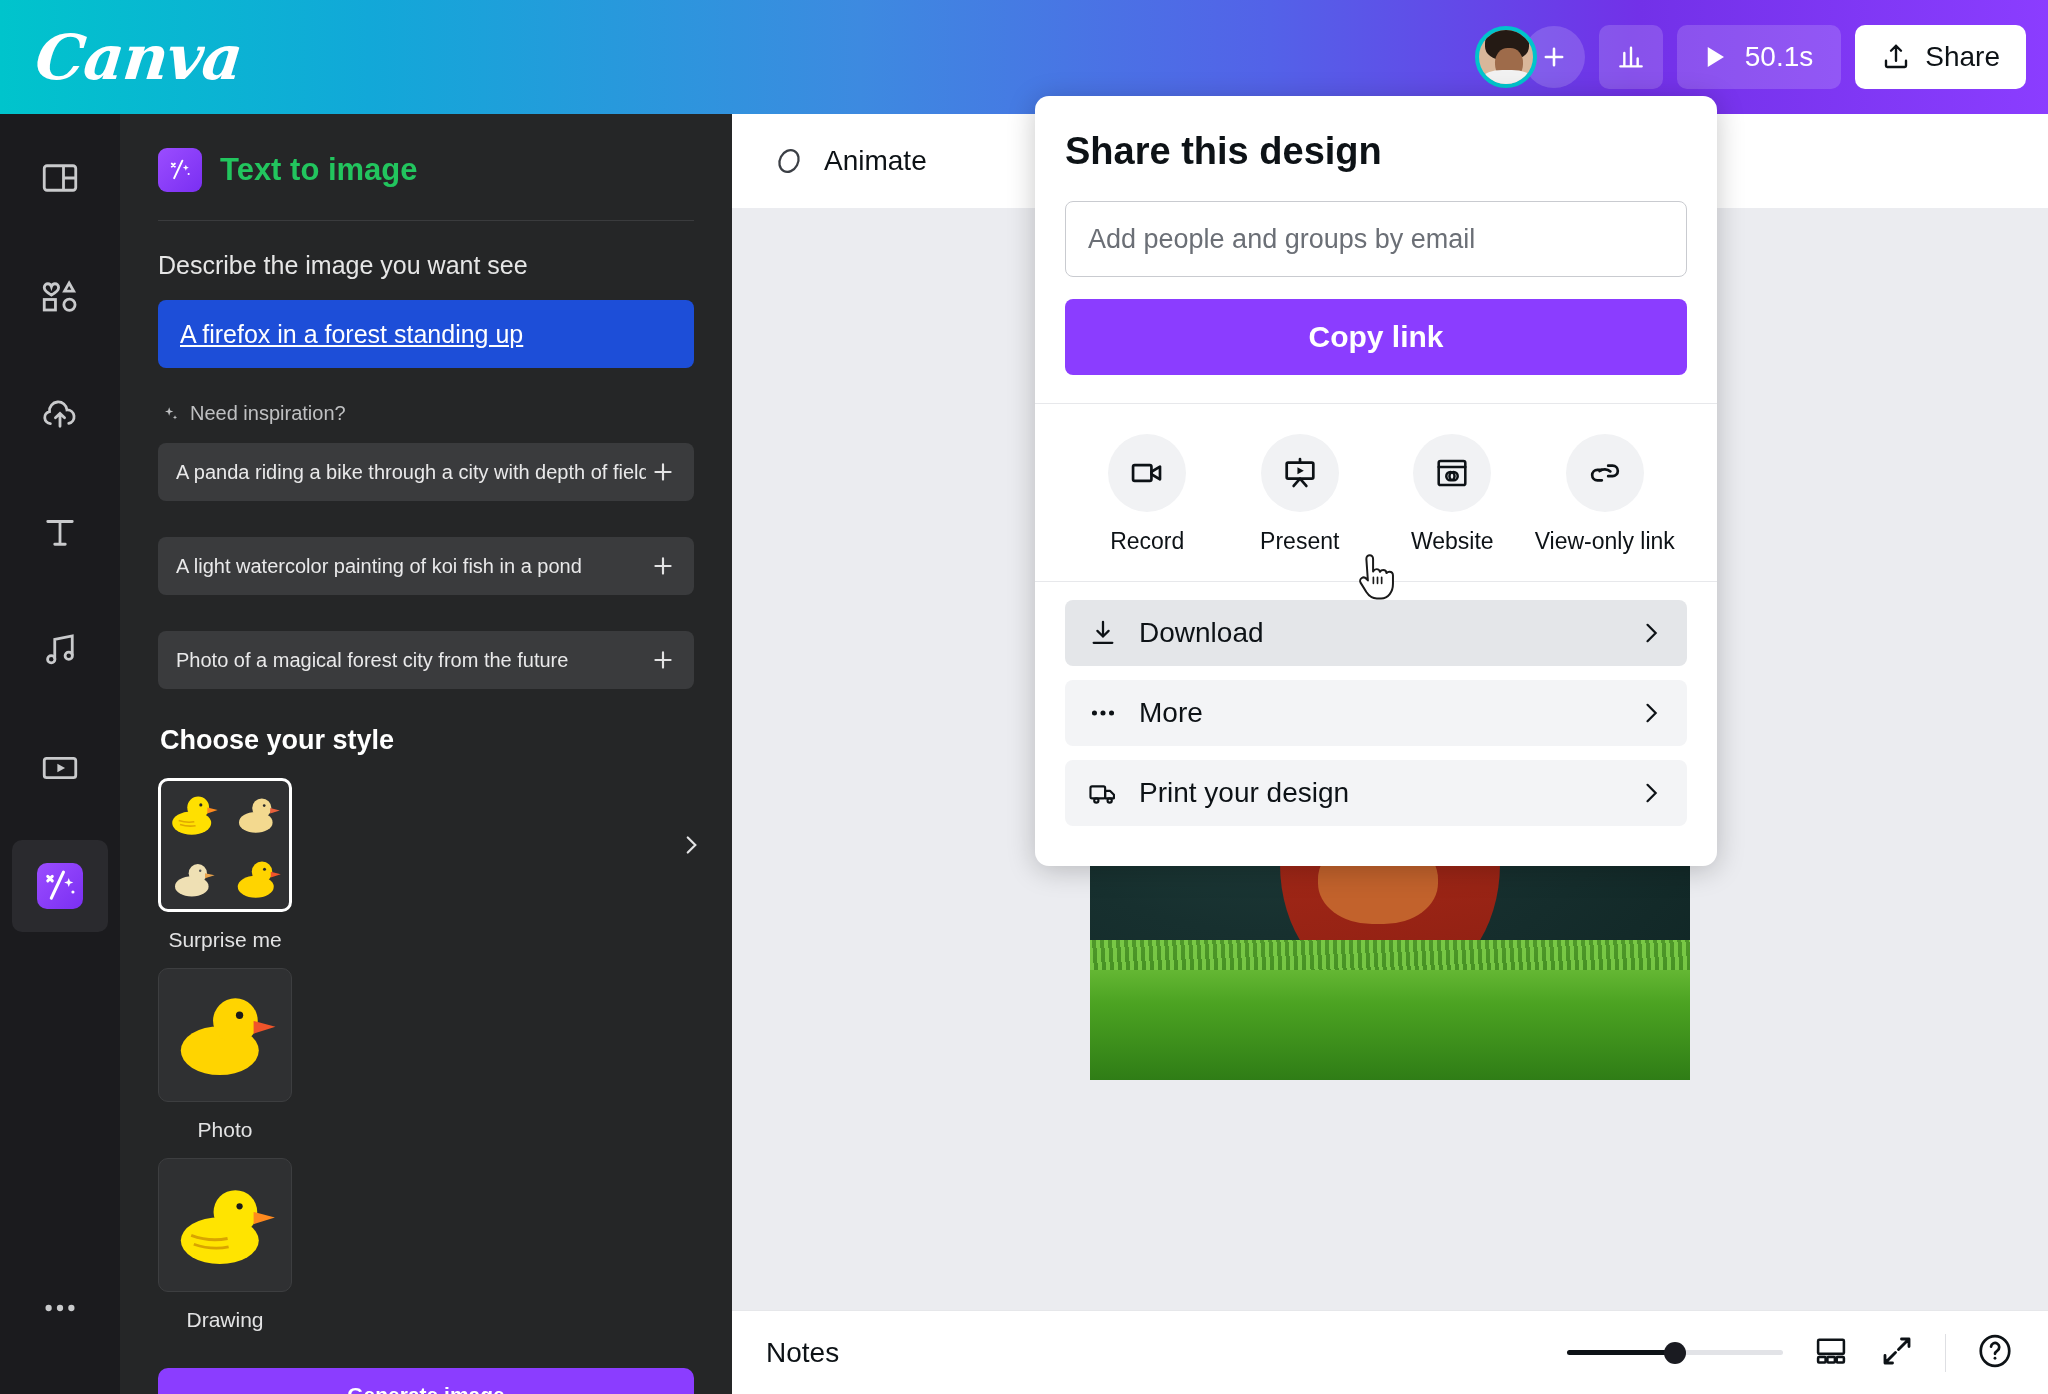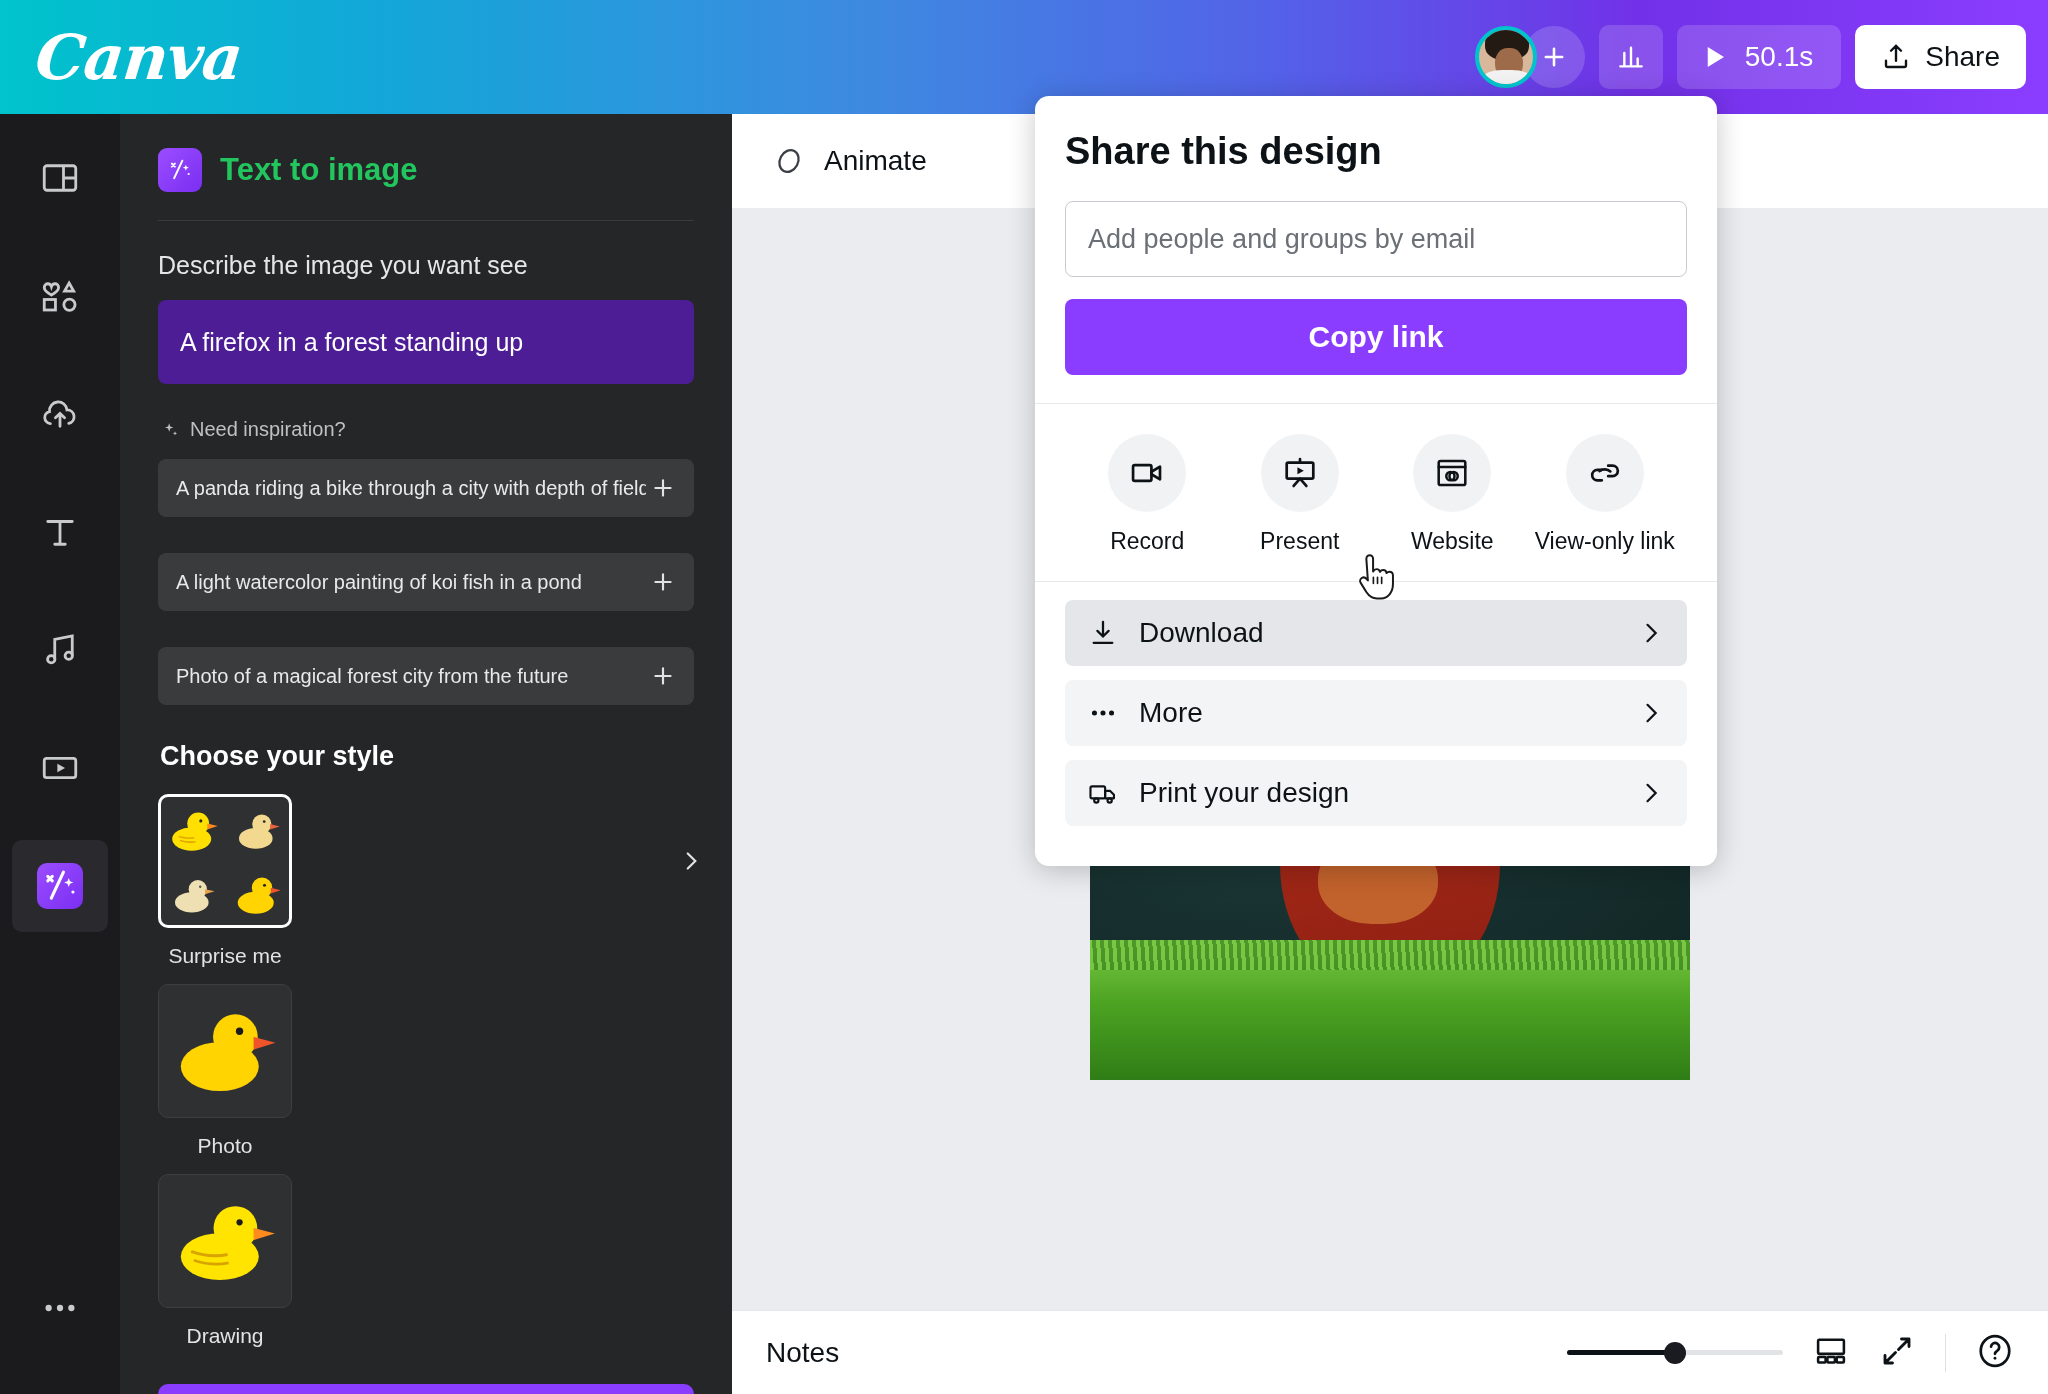--- a/index.html
+++ b/index.html
@@ -97,23 +97,23 @@
   .panel-appicon {
     width: 44px; height: 44px; border-radius: 9px;
     background: linear-gradient(135deg, #9b4dff, #7a2ff2);
     display: flex; align-items: center; justify-content: center; flex: none;
   }
   .panel-title { color: #22c55e; font-size: 31px; font-weight: 700; }
   .panel-rule { height: 1px; background: #3a3b3d; margin: 28px 0 30px 0; }
 
   .panel-label { color: #e6e6e6; font-size: 25px; margin-bottom: 20px; }
   .prompt-input {
-    height: 84px; background: #4c1d95; border-radius: 8px;
+    height: 68px; background: #1d4ed8; border-radius: 8px;
     display: flex; align-items: center; padding: 0 22px;
-    color: #ffffff; font-size: 25px;
+    color: #ffffff; font-size: 25px; text-decoration: underline;
   }
 
   .inspire-head {
     display: flex; align-items: center; gap: 10px;
     margin: 34px 0 18px 2px; color: #bfc0c2; font-size: 20px;
   }
   .chip {
     height: 58px; background: #3a3b3d; border-radius: 8px;
     display: flex; align-items: center; padding: 0 14px 0 18px;
     margin-bottom: 36px;

